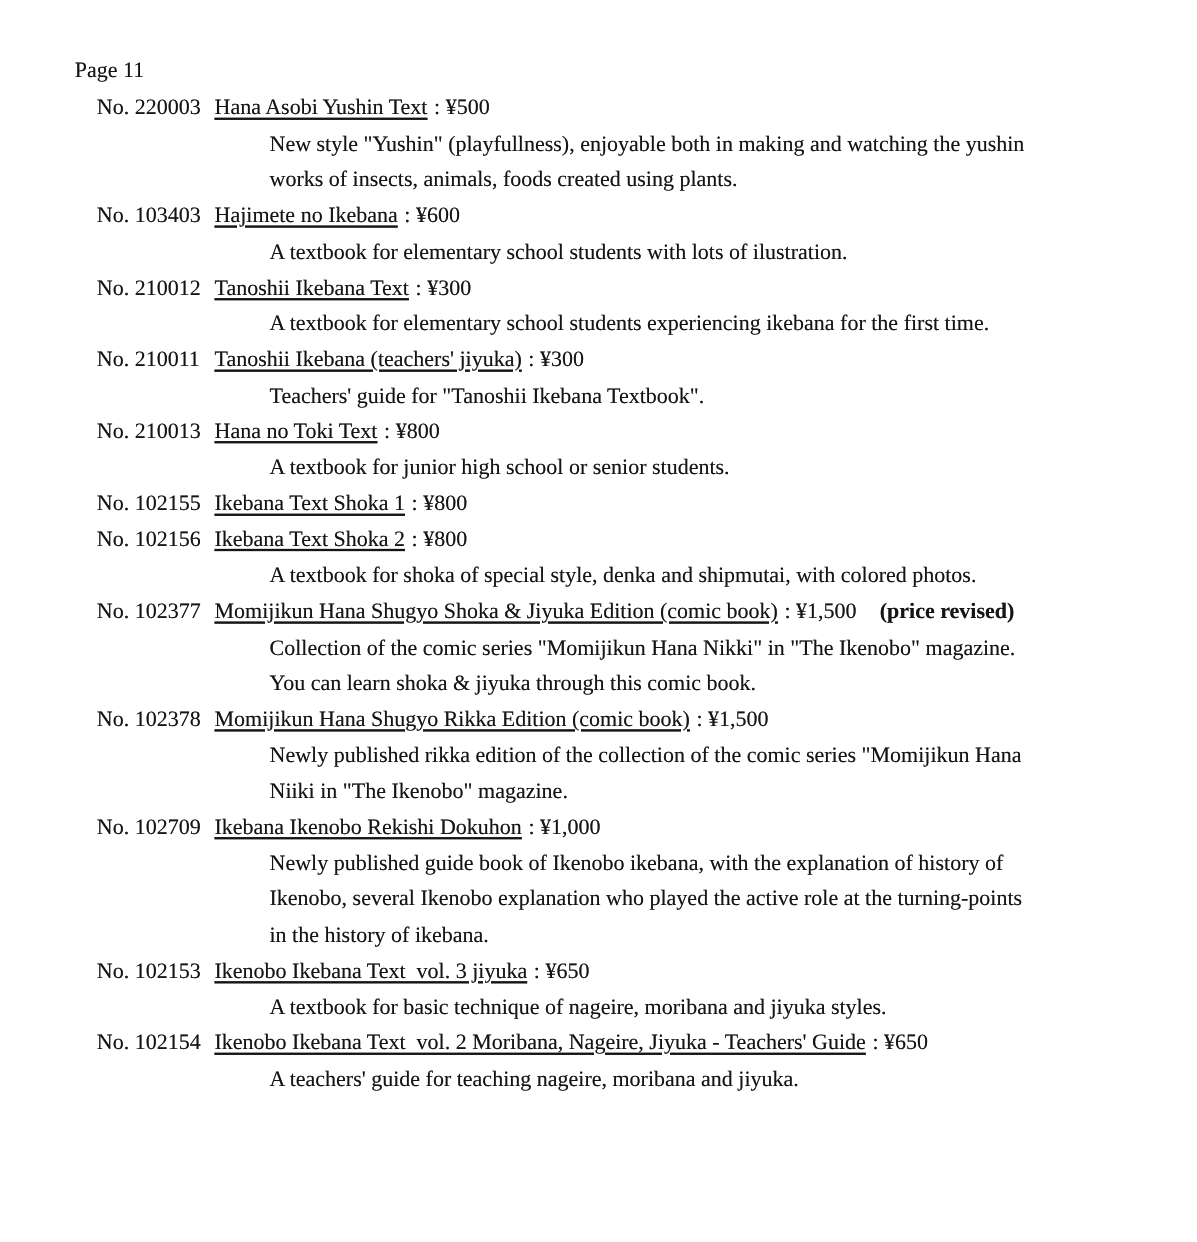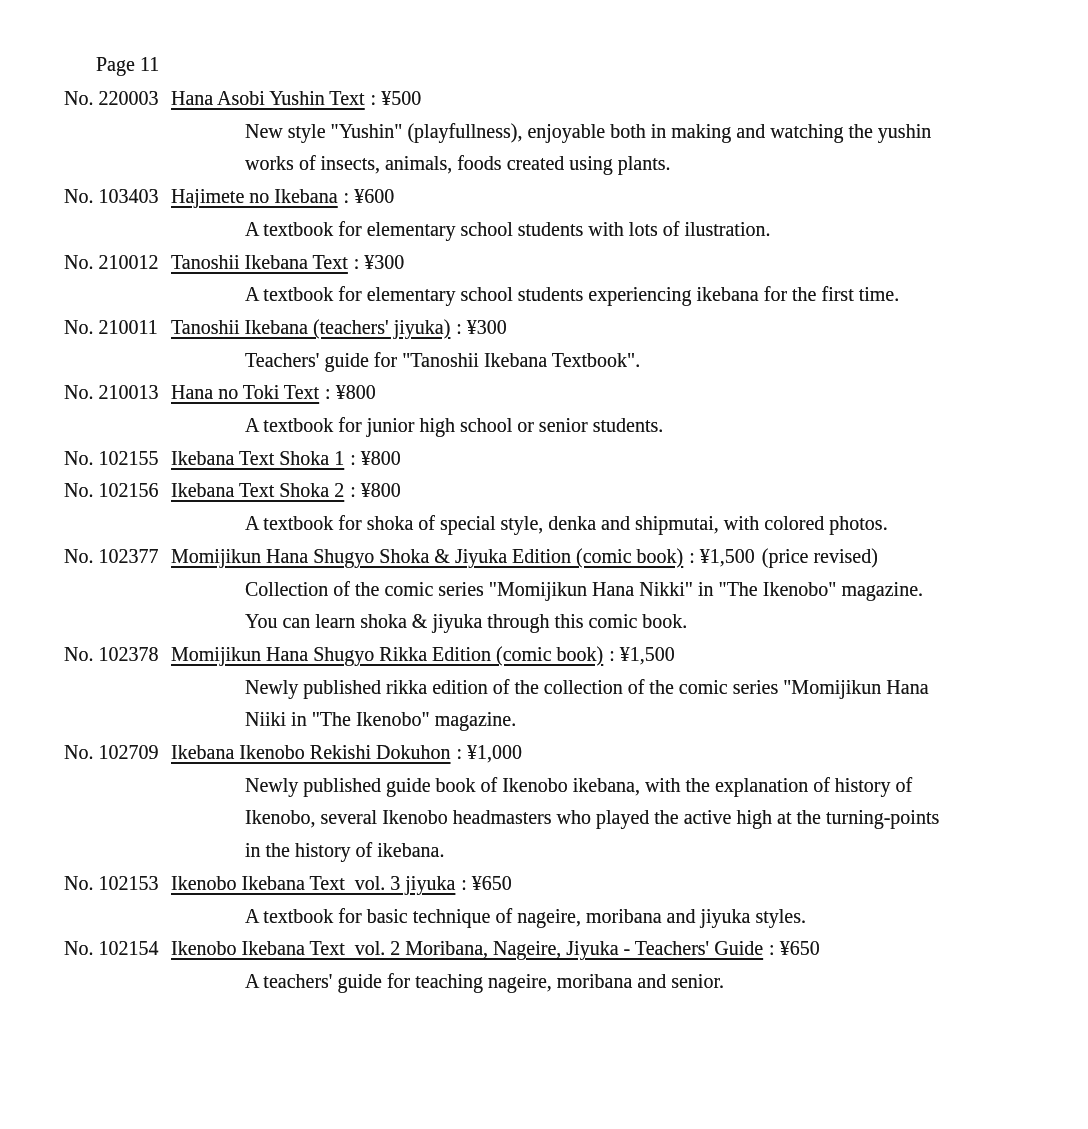--- a/index.html
+++ b/index.html
@@ -18,47 +18,47 @@
   }
   .doc {
     position: relative;
     width: 1088px;
     height: 1129px;
     background: #ffffff;
     
     text-shadow: 0 0 0.5px rgba(20,20,20,0.55);
   }
   .page-label {
-    margin: 50px 0 4px 96px;
+    margin: 50px 0 4px 68px;
     line-height: 28px;
   }
   .entries {
     width: 1020px;
   }
   .entry-head {
-    padding-left: 64px;
+    padding-left: 88px;
     line-height: 32.7px;
     white-space: nowrap;
   }
   .no {
     display: inline-block;
     width: 107px;
   }
   .title {
     text-decoration: underline;
     text-underline-offset: 3px;
     white-space: pre-wrap;
   }
   .price {
     margin-left: 6px;
     white-space: pre-wrap;
   }
   .note {
-    font-weight: normal;
-    margin-left: 7px;
+    font-weight: bold;
+    margin-left: 21px;
   }
   .desc {
     padding-left: 245px;
     line-height: 32.7px;
   }
 </style>
 </head>
 <body>
 
 <div class="doc">
@@ -130,32 +130,32 @@
       </div>
       <div class="desc">Newly published rikka edition of the collection of the comic series "Momijikun Hana</div>
       <div class="desc">Niiki in "The Ikenobo" magazine.</div>
     </div>
 
     <div class="entry">
       <div class="entry-head">
         <span class="no">No. 102709</span><span class="title">Ikebana Ikenobo Rekishi Dokuhon</span><span class="price">: ¥1,000</span>
       </div>
       <div class="desc">Newly published guide book of Ikenobo ikebana, with the explanation of history of</div>
-      <div class="desc">Ikenobo, several Ikenobo headmasters who played the active high at the turning-points</div>
+      <div class="desc">Ikenobo, several Ikenobo explanation who played the active role at the turning-points</div>
       <div class="desc">in the history of ikebana.</div>
     </div>
 
     <div class="entry">
       <div class="entry-head">
         <span class="no">No. 102153</span><span class="title">Ikenobo Ikebana Text  vol. 3 jiyuka</span><span class="price">: ¥650</span>
       </div>
       <div class="desc">A textbook for basic technique of nageire, moribana and jiyuka styles.</div>
     </div>
 
     <div class="entry">
       <div class="entry-head">
         <span class="no">No. 102154</span><span class="title">Ikenobo Ikebana Text  vol. 2 Moribana, Nageire, Jiyuka - Teachers' Guide</span><span class="price">: ¥650</span>
       </div>
-      <div class="desc">A teachers' guide for teaching nageire, moribana and senior.</div>
+      <div class="desc">A teachers' guide for teaching nageire, moribana and jiyuka.</div>
     </div>
 
   </div>
 </div>
 
 </body></html>

